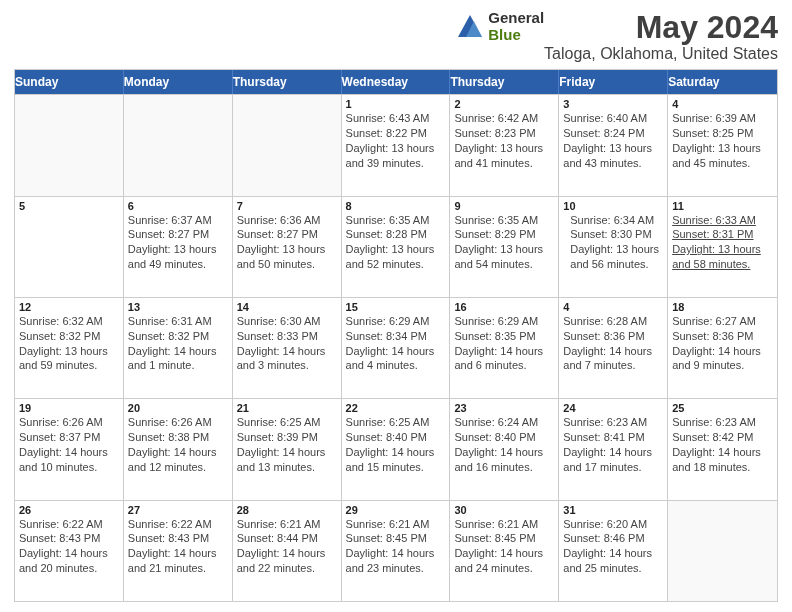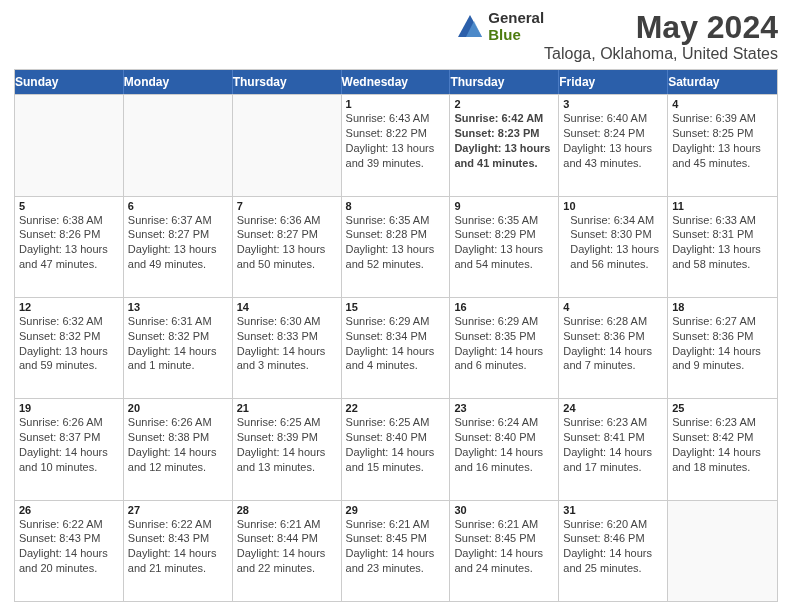--- a/index.html
+++ b/index.html
@@ -151,43 +151,40 @@
           <div class="cal-cell empty"></div>
           <div class="cal-cell empty"></div>
           <div class="cal-cell">
             <div class="day-num">1</div>
             <div class="cell-info" style="white-space: pre-line;">Sunrise: 6:43 AM
 Sunset: 8:22 PM
 Daylight: 13 hours and 39 minutes.</div>
           </div>
           <div class="cal-cell">
             <div class="day-num">2</div>
-            <div class="cell-info" style="white-space: pre-line; font-weight: bold;">Sunrise: 6:42 AM
+            <div class="cell-info" style="white-space: pre-line;">Sunrise: 6:42 AM
 Sunset: 8:23 PM
 Daylight: 13 hours and 41 minutes.</div>
           </div>
           <div class="cal-cell">
             <div class="day-num">3</div>
             <div class="cell-info" style="white-space: pre-line;">Sunrise: 6:40 AM
 Sunset: 8:24 PM
 Daylight: 13 hours and 43 minutes.</div>
           </div>
           <div class="cal-cell">
             <div class="day-num">4</div>
             <div class="cell-info" style="white-space: pre-line;">Sunrise: 6:39 AM
 Sunset: 8:25 PM
 Daylight: 13 hours and 45 minutes.</div>
           </div>
         </div>
         <div class="cal-row">
           <div class="cal-cell">
             <div class="day-num">5</div>
-            <div class="cell-info" style="white-space: pre-line;">Sunrise: 6:38 AM
-Sunset: 8:26 PM
-Daylight: 13 hours and 47 minutes.</div>
           </div>
           <div class="cal-cell">
             <div class="day-num">6</div>
             <div class="cell-info" style="white-space: pre-line;">Sunrise: 6:37 AM
 Sunset: 8:27 PM
 Daylight: 13 hours and 49 minutes.</div>
           </div>
           <div class="cal-cell">
             <div class="day-num">7</div>
             <div class="cell-info" style="white-space: pre-line;">Sunrise: 6:36 AM
@@ -207,21 +204,21 @@
 Daylight: 13 hours and 54 minutes.</div>
           </div>
           <div class="cal-cell">
             <div class="day-num">10</div>
             <div class="cell-info" style="white-space: pre-line; margin-left: 7px;">Sunrise: 6:34 AM
 Sunset: 8:30 PM
 Daylight: 13 hours and 56 minutes.</div>
           </div>
           <div class="cal-cell">
             <div class="day-num">11</div>
-            <div class="cell-info" style="white-space: pre-line;">Sunrise: 6:33 AM
+            <div class="cell-info" style="white-space: pre-line; text-decoration: underline;">Sunrise: 6:33 AM
 Sunset: 8:31 PM
 Daylight: 13 hours and 58 minutes.</div>
           </div>
         </div>
         <div class="cal-row">
           <div class="cal-cell">
             <div class="day-num">12</div>
             <div class="cell-info" style="white-space: pre-line;">Sunrise: 6:32 AM
 Sunset: 8:32 PM
 Daylight: 13 hours and 59 minutes.</div>

